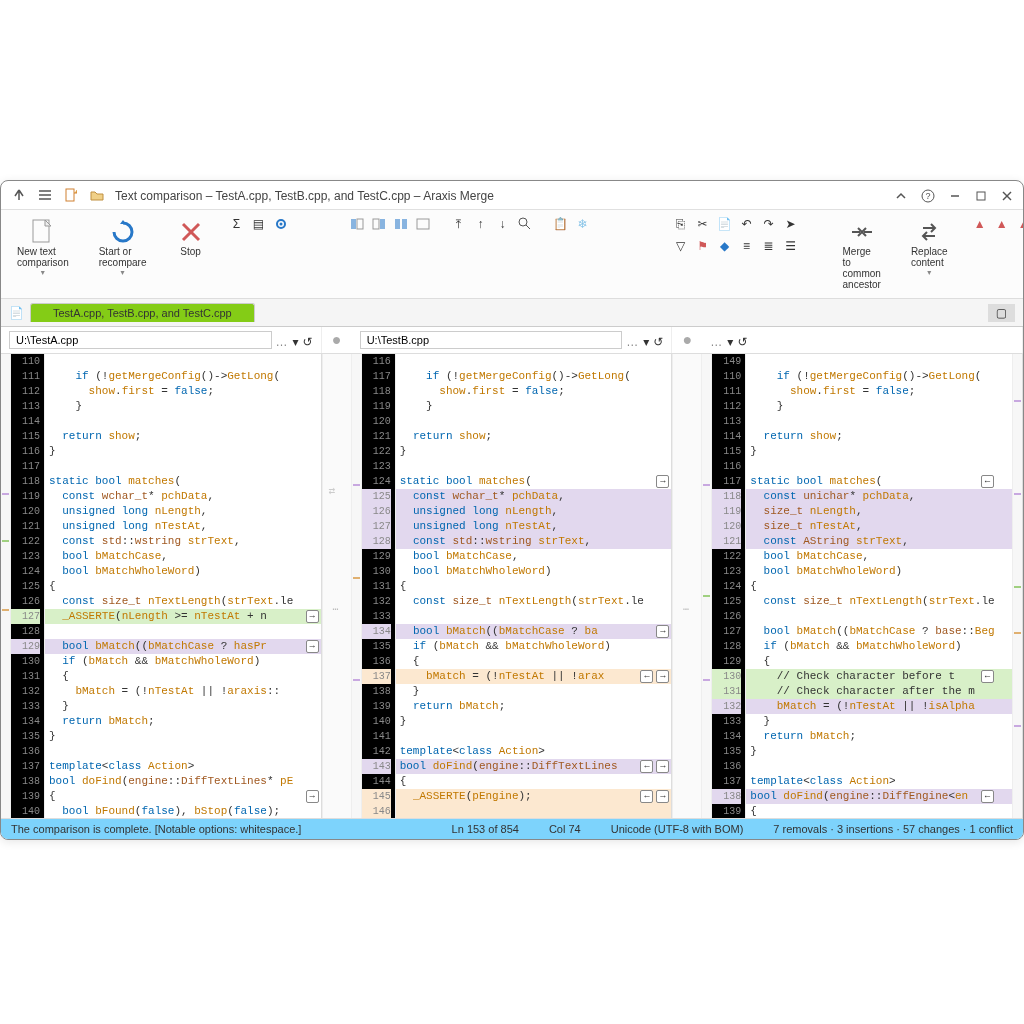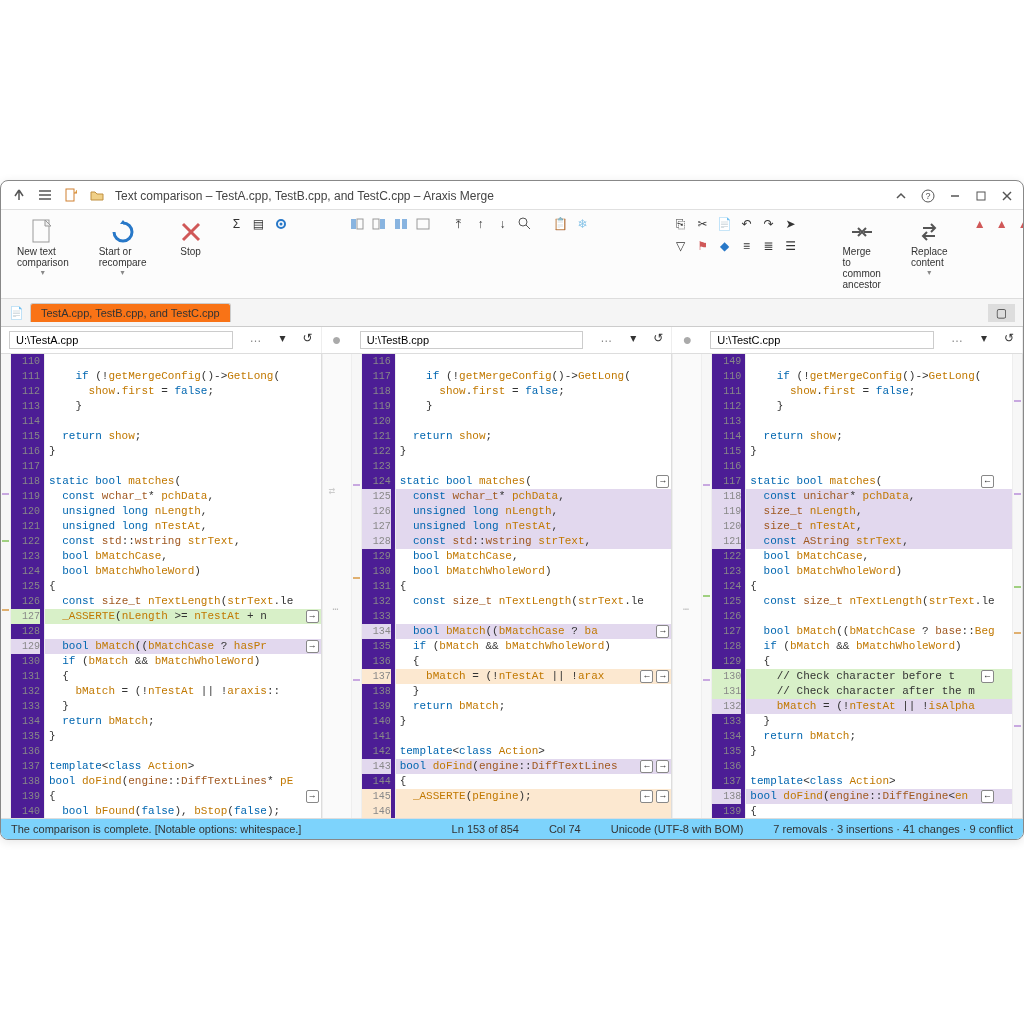--- a/index.html
+++ b/index.html
@@ -15,34 +15,34 @@
 .ribbon-group { display: flex; flex-direction: column; align-items: center; gap: 2px; }
 .ribbon-group .big-btn { display: flex; flex-direction: column; align-items: center; padding: 2px 6px; cursor: pointer; }
 .ribbon-group .big-icon { width: 28px; height: 28px; display: flex; align-items: center; justify-content: center; }
 .ribbon-group .label { font-size: 10px; line-height: 1.1; }
 .ribbon-sep { width: 1px; background: #e0e0e0; margin: 4px 0; }
 .small-grid { display: grid; grid-template-columns: repeat(4, 18px); grid-auto-rows: 18px; gap: 4px; }
 .small-grid2 { display: grid; grid-template-columns: repeat(6, 18px); grid-auto-rows: 18px; gap: 4px; }
 .small-grid .ic, .small-grid2 .ic { width: 16px; height: 16px; display: flex; align-items: center; justify-content: center; cursor: pointer; }
 
 .tabbar { display: flex; align-items: center; border-bottom: 1px solid #ccc; padding: 4px 8px; background: #f5f5f5; }
-.tabbar .doc-tab { background: #f97316; border: 1px solid #ccc; border-bottom: none; padding: 3px 10px; font-size: 11px; border-radius: 3px 3px 0 0; }
+.tabbar .doc-tab { background: #84cc16; border: 1px solid #ccc; border-bottom: none; padding: 3px 22px; font-size: 11px; border-radius: 3px 3px 0 0; }
 .tabbar .spacer { flex: 1; }
 
 .pathbar { display: flex; border-bottom: 1px solid #ddd; }
-.path-slot { flex: 1; display: flex; align-items: flex-start; padding: 4px 8px; gap: 17px; border-right: 1px solid #eee; }
+.path-slot { flex: 1; display: flex; align-items: flex-end; padding: 4px 8px; gap: 4px; border-right: 1px solid #eee; }
 .path-slot input { flex: 1; border: 1px solid #ccc; padding: 2px 6px; font-size: 11px; background: #fff; }
 .path-slot .dots { color: #888; letter-spacing: 1px; cursor: pointer; }
 .conn { width: 30px; display: flex; align-items: center; justify-content: center; color: #aaa; font-size: 16px; }
 
 .panes { flex: 1; display: flex; overflow: hidden; font-family: Consolas, 'Courier New', monospace; font-size: 11px; }
 .pane { flex: 1; display: flex; border-right: 1px solid #ddd; overflow: hidden; position: relative; }
 .overview { width: 10px; background: #f7f7f7; border-right: 1px solid #eee; position: relative; }
 .ov-mark { position: absolute; left: 1px; right: 1px; height: 2px; }
-.gutter { width: 34px; background: #4c1d95; color: #888; text-align: right; padding-right: 4px; border-right: 1px solid #eee; }
+.gutter { width: 34px; background: #000000; color: #888; text-align: right; padding-right: 4px; border-right: 1px solid #eee; }
 .code { flex: 1; white-space: pre; overflow: hidden; position: relative; }
 .line { height: 15px; line-height: 15px; padding-left: 4px; position: relative; }
 .line-num { height: 15px; line-height: 15px; font-size: 10px; }
 .connector { width: 30px; position: relative; background: #fafafa; border-left: 1px solid #eee; border-right: 1px solid #eee; }
 .hl-green { background: #d8f0c8; }
 .hl-purple { background: #e2d8ee; }
 .hl-orange { background: #fce8d0; }
 .tok-kw { color: #0066b0; }
 .tok-type { color: #a05820; }
 .tok-str { color: #c17800; }
@@ -285,21 +285,20 @@
     </div>
     <div class="conn">●</div>
     <div class="path-slot">
       <input value="U:\TestB.cpp" style="">
       <span class="dots">…</span>
       <span>▾</span>
       <span>↺</span>
     </div>
     <div class="conn">●</div>
     <div class="path-slot">
-      <input value="U:\TestC.cpp" style="">
       <span class="dots">…</span>
       <span>▾</span>
       <span>↺</span>
     </div>
   </div>
 
   <div class="panes">
     <div class="pane">
       <div class="overview">
         <div class="ov-mark" style="top:30%;background:#c8a8e0"></div>
@@ -438,16 +437,16 @@
       </div>
     </div>
   </div>
 
   <div class="statusbar">
     <span>The comparison is complete. [Notable options: whitespace.]</span>
     <span class="grow"></span>
     <span>Ln 153 of 854</span>
     <span>Col 74</span>
     <span>Unicode (UTF-8 with BOM)</span>
-    <span>7 removals · 3 insertions · 41 changes · 9 conflict</span>
+    <span>7 removals · 3 insertions · 57 changes · 1 conflict</span>
   </div>
 
 </div>
 
 </body></html>

